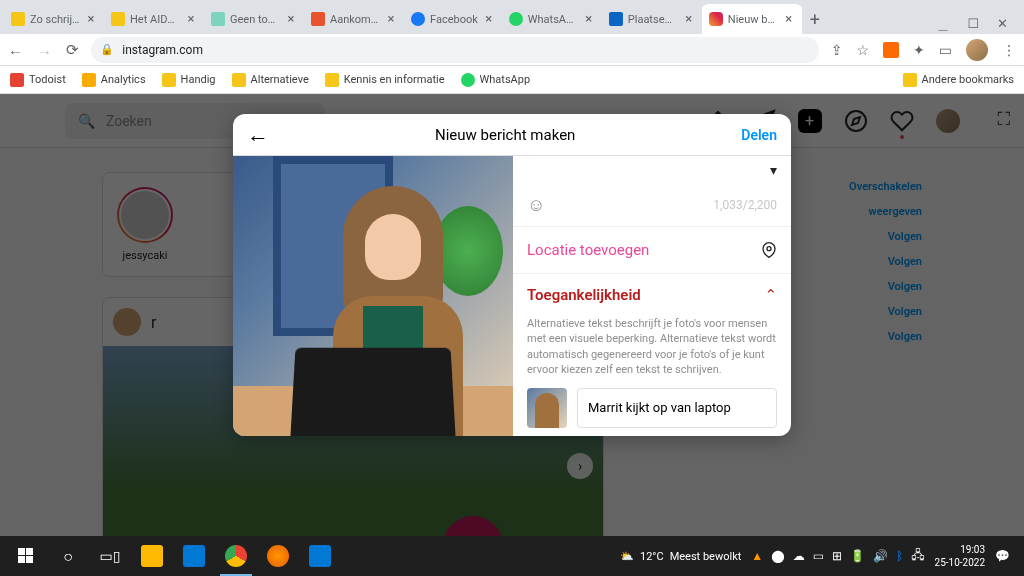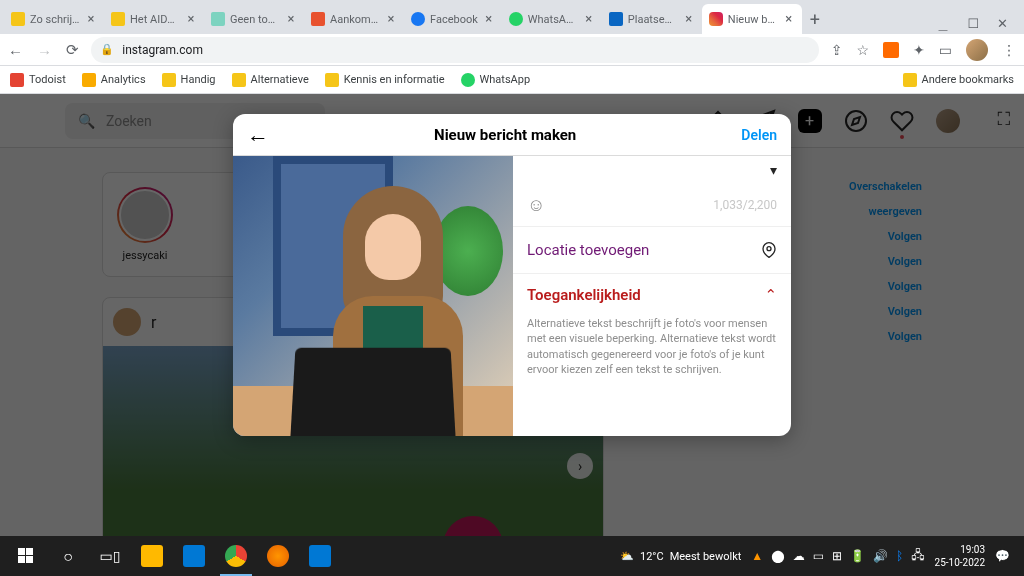--- a/index.html
+++ b/index.html
@@ -60,39 +60,39 @@
     .post-person{position:absolute;bottom:0;right:100px;width:60px;height:70px;background:#c2185b;border-radius:30px 30px 0 0}
     .post-nav-btn{position:absolute;right:10px;top:50%;transform:translateY(-50%);width:26px;height:26px;background:rgba(255,255,255,.9);border-radius:50%;display:flex;align-items:center;justify-content:center;font-size:14px}
     .bg-side{width:290px;font-size:12px;color:#8e8e8e;padding-top:2px}
     .side-row{display:flex;justify-content:space-between;align-items:center;padding:6px 0}
     .side-follow{color:#0095f6;font-weight:600;font-size:11px;cursor:pointer}
     .side-small{font-size:10px;line-height:1.8;margin-top:14px}
     
     .modal{width:558px;background:#fff;border-radius:12px;overflow:hidden;display:flex;flex-direction:column;box-shadow:0 4px 20px rgba(0,0,0,.3)}
     .modal-head{height:42px;display:flex;align-items:center;justify-content:space-between;padding:0 14px;border-bottom:1px solid #dbdbdb}
     .modal-back{font-size:22px;cursor:pointer}
-    .modal-title{font-weight:700;font-size:15px}
+    .modal-title{font-weight:400;font-size:15px}
     .modal-share{color:#0095f6;font-weight:600;font-size:14px;cursor:pointer}
     .modal-body{display:flex;height:280px}
     .modal-img{width:280px;background:linear-gradient(135deg,#3a5a8a 0%,#5a7aa0 30%,#e8d4b8 100%);position:relative;overflow:hidden}
     .modal-img-window{position:absolute;left:40px;top:0;width:120px;height:180px;background:#4a6a9a;border:8px solid #2a4a7a}
     .modal-img-person{position:absolute;left:70px;top:30px;width:180px;height:250px}
     .person-hair{position:absolute;left:40px;top:0;width:100px;height:140px;background:#8b6540;border-radius:50px 50px 30px 30px}
     .person-face{position:absolute;left:62px;top:28px;width:56px;height:66px;background:#f4c9a8;border-radius:28px 28px 24px 24px}
     .person-body{position:absolute;left:30px;top:110px;width:130px;height:140px;background:#a0703f;border-radius:40px 40px 0 0}
     .person-shirt{position:absolute;left:60px;top:120px;width:60px;height:80px;background:#1a5f4a}
     .modal-img-laptop{position:absolute;left:60px;bottom:0;width:160px;height:90px;background:#1a1a1a;transform:perspective(200px) rotateX(8deg);border-radius:6px 6px 0 0}
     .modal-img-desk{position:absolute;bottom:0;left:0;right:0;height:50px;background:#d4a574}
     .modal-img-plant{position:absolute;right:10px;top:50px;width:70px;height:90px;background:radial-gradient(circle,#4caf50,#2e7d32);border-radius:50%}
     .modal-side{flex:1;display:flex;flex-direction:column;overflow-y:auto;position:relative}
     .modal-user-row{display:flex;align-items:center;gap:10px;padding:12px 14px;border-bottom:1px solid #efefef;justify-content:space-between}
     .modal-chev{font-size:14px;color:#262626}
     .caption-row{display:flex;justify-content:space-between;align-items:center;padding:10px 14px;color:#c7c7c7;font-size:12px;border-bottom:1px solid #efefef}
     .emoji-icon{font-size:18px;color:#8e8e8e}
-    .location-row{display:flex;justify-content:space-between;align-items:center;padding:14px;font-size:15px;color:#701a75;border-bottom:1px solid #efefef;cursor:pointer}
+    .location-row{display:flex;justify-content:space-between;align-items:center;padding:14px;font-size:15px;color:#ec4899;border-bottom:1px solid #efefef;cursor:pointer}
     .section-row{display:flex;justify-content:space-between;align-items:center;padding:12px 14px;font-size:15px;color:#b91c1c;cursor:pointer}
     .section-expanded{border-bottom:none}
     .accessibility-desc{padding:0 14px 10px;font-size:11px;color:#8e8e8e;line-height:1.4}
     .alt-row{display:flex;gap:10px;padding:0 14px 14px;align-items:center;border-bottom:1px solid #efefef}
     .alt-thumb{width:40px;height:40px;background:linear-gradient(135deg,#5a7aa0,#e8d4b8);border-radius:4px;position:relative;overflow:hidden;flex-shrink:0}
     .alt-thumb-person{position:absolute;left:8px;top:5px;width:24px;height:35px;background:#a0703f;border-radius:12px 12px 0 0}
     .alt-input{flex:1;height:40px;border:1px solid #dbdbdb;border-radius:4px;padding:0 10px;font-size:13px;outline:none}
     
     .taskbar{position:absolute;bottom:0;left:0;right:0;height:40px;background:#1f1f1f;display:flex;align-items:center;padding:0 6px;color:#fff}
     .tb-left{display:flex;gap:2px;align-items:center}
@@ -342,20 +342,26 @@
                   <path d="M21 10c0 7-9 13-9 13s-9-6-9-13a9 9 0 0 1 18 0z"></path>
                   <circle cx="12" cy="10" r="3"></circle>
                 </svg>
               </span>
           </div>
           <div class="section-row section-expanded">
             <span style="font-weight:600">Toegankelijkheid</span>
             <span>⌃</span>
           </div>
           <div class="accessibility-desc">Alternatieve tekst beschrijft je foto's voor mensen met een visuele beperking. Alternatieve tekst wordt automatisch gegenereerd voor je foto's of je kunt ervoor kiezen zelf een tekst te schrijven.</div>
+          <div class="alt-row">
+            <div class="alt-thumb">
+                <div class="alt-thumb-person"></div>
+              </div>
+            <input class="alt-input" value="Marrit kijkt op van laptop" style="">
+          </div>
 
         </div>
       </div>
     </div>
   </div>
 </div>
 
 <div class="taskbar">
   <div class="tb-left">
     <div class="tb-item">

